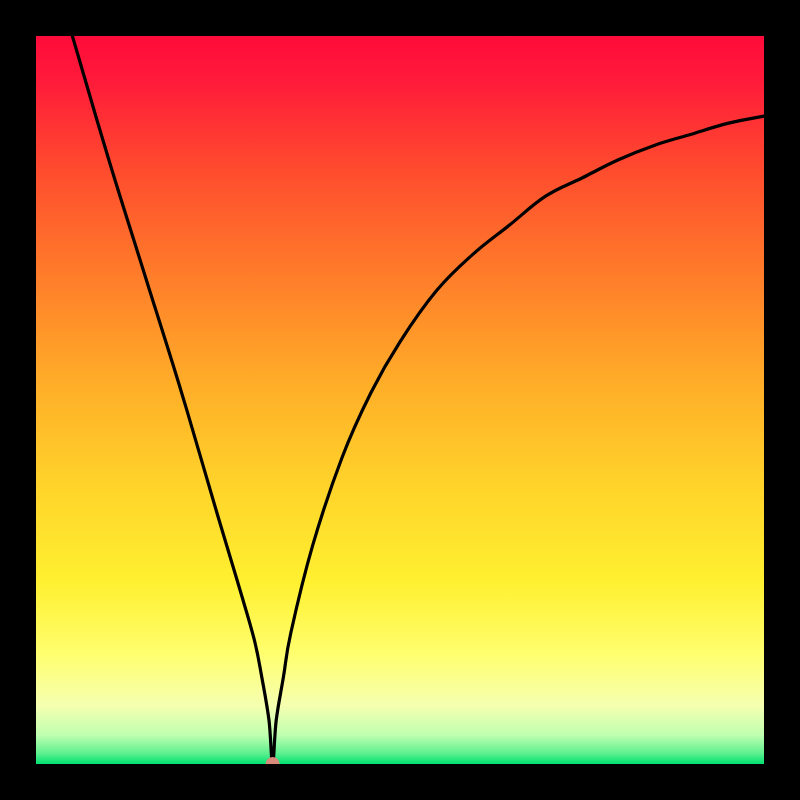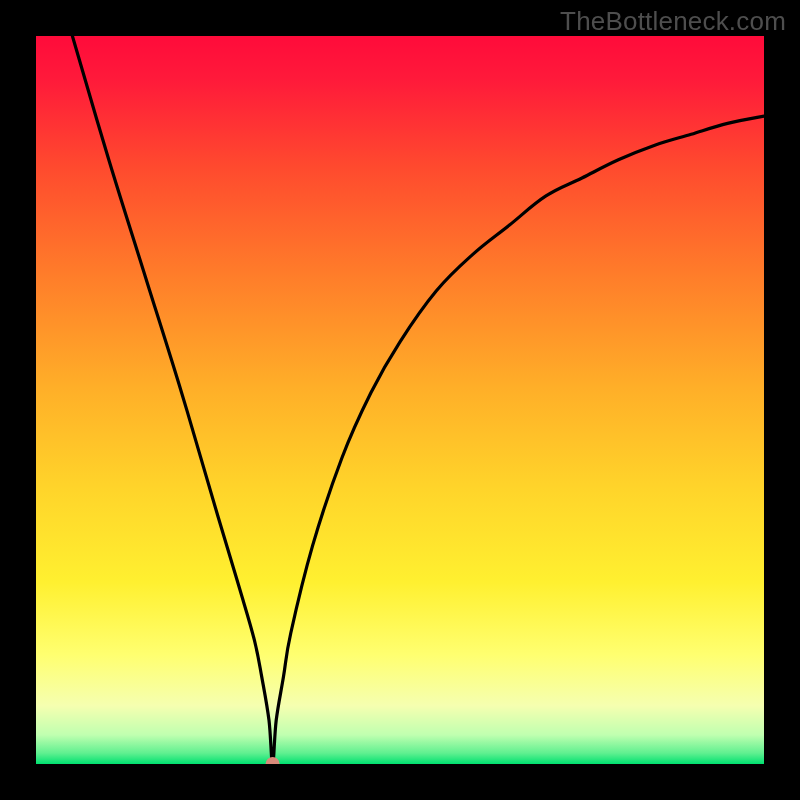--- a/index.html
+++ b/index.html
@@ -45,21 +45,20 @@
     stroke: #000;
     stroke-width: 3.2;
     stroke-linejoin: round;
     stroke-linecap: round;
   }
 </style>
 </head>
 <body>
 
 <div class="outer">
-  <div class="watermark">TheBottleneck.com</div>
 
   <div class="plot-wrapper">
     <svg viewBox="0 0 728 728" preserveAspectRatio="none">
       <defs>
         <linearGradient id="bg-grad" x1="0" y1="0" x2="0" y2="1">
           <stop offset="0%" stop-color="#ff0b3a"></stop>
           <stop offset="6%" stop-color="#ff1a3a"></stop>
           <stop offset="18%" stop-color="#ff4a2e"></stop>
           <stop offset="32%" stop-color="#ff7a2a"></stop>
           <stop offset="48%" stop-color="#ffae28"></stop>

